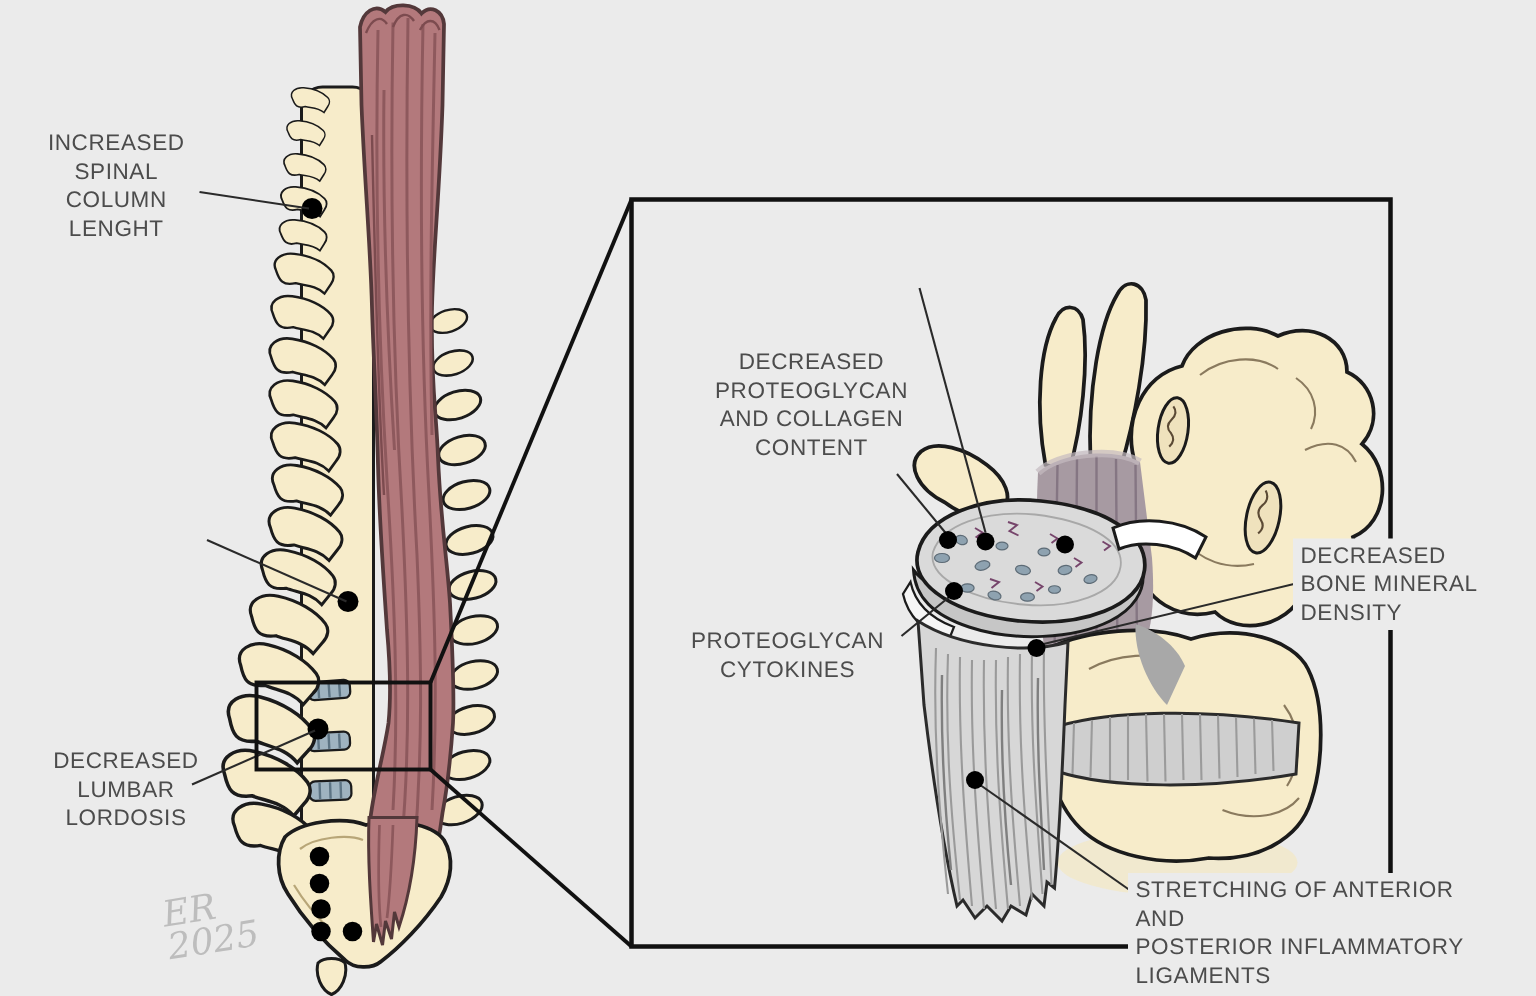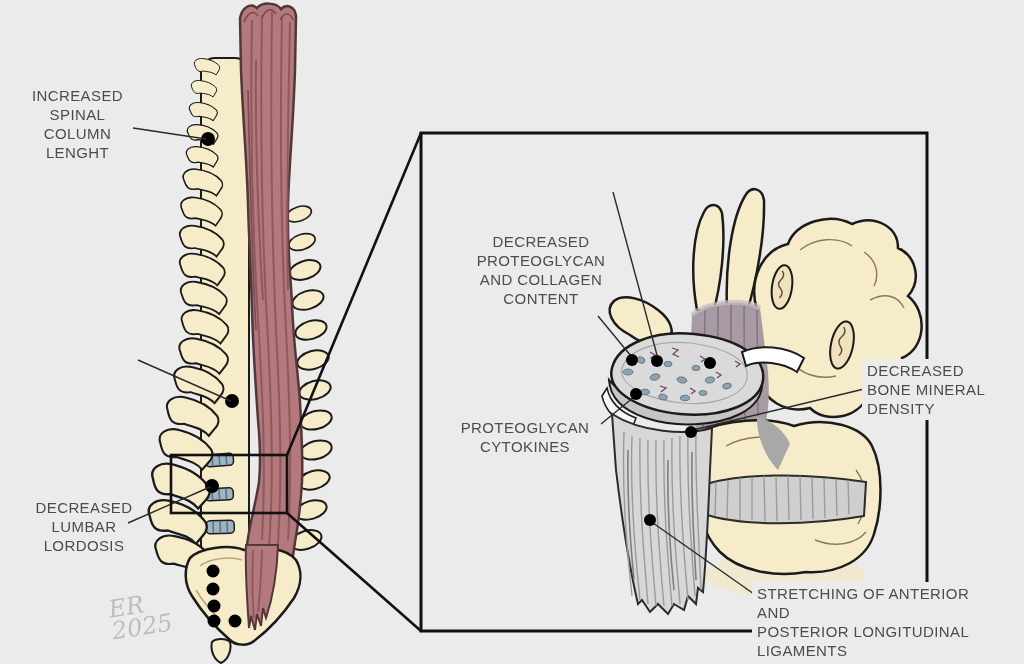--- a/index.html
+++ b/index.html
@@ -299,19 +299,19 @@
 CONTENT</div>
 
 <div class="label r" style="left:455px;top:418px;width:140px;">PROTEOGLYCAN
 CYTOKINES</div>
 
 <div class="label l mask" style="left:862px;top:359px;width:128px;">DECREASED
 BONE MINERAL
 DENSITY</div>
 
 <div class="label l mask" style="left:752px;top:582px;width:242px;">STRETCHING OF ANTERIOR AND
-POSTERIOR LONGITUDINAL
+POSTERIOR INFLAMMATORY
 LIGAMENTS</div>
 
 <div class="sig">ER
 2025</div>
 
 </div>
 
 </body></html>

